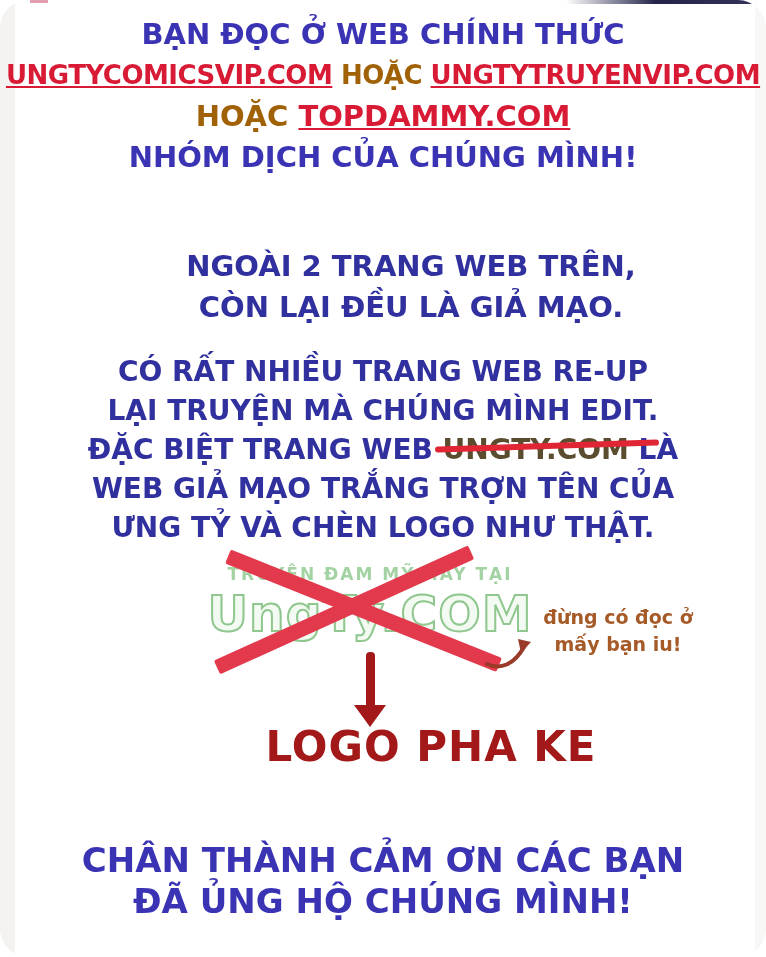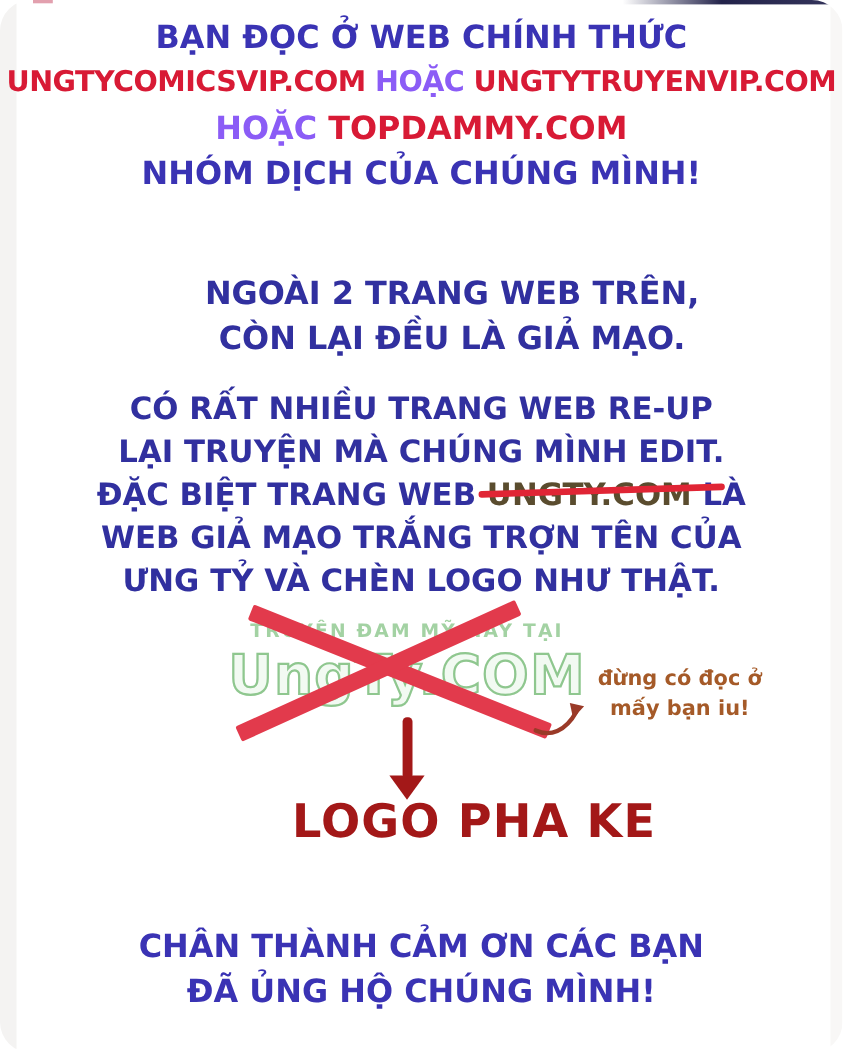--- a/index.html
+++ b/index.html
@@ -10,22 +10,22 @@
   
   .edge-left{position:absolute;left:0;top:0;width:15px;height:100%;background:#f4f3f2;}
   .edge-right{position:absolute;right:0;top:0;width:11px;height:100%;background:#f8f7f6;}
   .artifact-pink{position:absolute;left:30px;top:0;width:18px;height:3px;background:#e2a0ae;}
   .artifact-dark{position:absolute;left:566px;right:0;top:0;height:4px;
     background:linear-gradient(to right,rgba(30,30,70,0),#23234a 45%,#35355c);}
   
   .block{position:absolute;left:0;width:100%;text-align:center;}
   .top-block{top:14px;color:#3a33b4;font-size:29px;line-height:41px;}
   .line-urls{font-size:26px;letter-spacing:-0.5px;}
-  .url{color:#d81a35;}
-  .conj{color:#8b5cf6;}
+  .url{color:#d81a35;text-decoration:underline;}
+  .conj{color:#a16207;}
   .mid-block{top:246px;color:#31309f;font-size:29px;line-height:41px;padding-left:28px;}
   .warn-block{top:352px;color:#31309f;font-size:28px;line-height:39px;text-align:center;}
   .strike-wrap{color:#5a4c2e;position:relative;display:inline-block;}
   .strike-line{position:absolute;left:-8px;right:-30px;top:13px;height:6px;
     background:#e02535;border-radius:3px;transform:rotate(-1.8deg);}
   
   .fake-logo{position:absolute;top:563px;left:120px;width:500px;text-align:center;}
   .logo-tagline{color:#a3d2a3;font-size:17px;letter-spacing:2px;line-height:22px;}
   .logo-brand{font-size:50px;line-height:58px;letter-spacing:1px;color:#f2faf2;
     -webkit-text-stroke:2px #8fc78f;text-shadow:0 0 1px #bfe0bf;}
@@ -38,21 +38,21 @@
   .down-arrow-stem{position:absolute;left:366px;top:652px;width:9px;height:56px;
     background:#a31818;border-radius:4px;}
   .down-arrow-head{position:absolute;left:354px;top:705px;width:0;height:0;
     border-left:16px solid transparent;border-right:16px solid transparent;
     border-top:22px solid #a31818;}
   .curved-arrow{position:absolute;left:484px;top:632px;}
   
   .note-block{position:absolute;left:526px;top:604px;width:184px;text-align:center;
     color:#a55a28;font-size:19px;line-height:27px;}
   .fake-label{top:722px;color:#a31818;font-size:42px;letter-spacing:1px;padding-left:48px;}
-  .thanks-block{top:840px;color:#3a33b4;font-size:29px;line-height:41px;}
+  .thanks-block{top:840px;color:#3a33b4;font-size:34px;line-height:41px;}
 </style>
 </head>
 <body>
 
 <div class="page">
 
   <div class="edge-left"></div>
   <div class="edge-right"></div>
   <div class="artifact-pink"></div>
   <div class="artifact-dark"></div>

